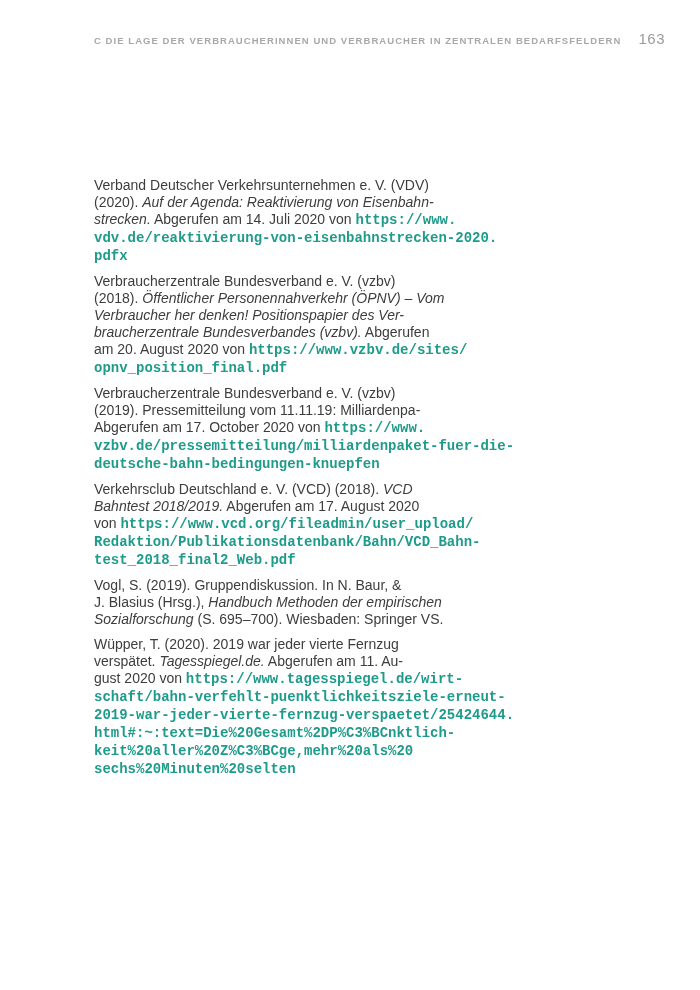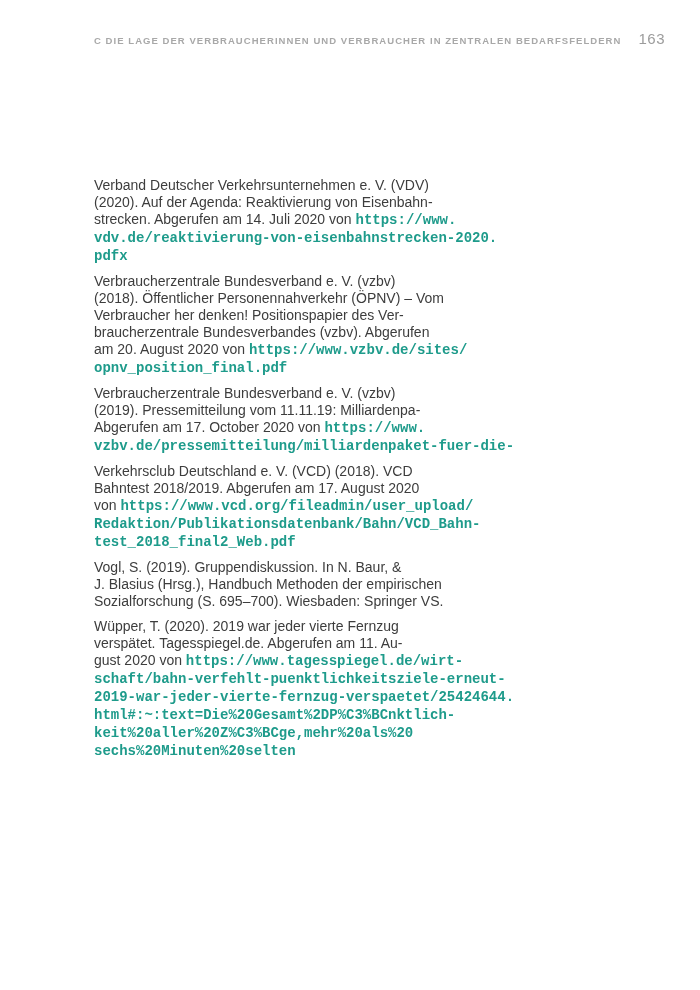--- a/index.html
+++ b/index.html
@@ -31,21 +31,21 @@
     color:var(--pagenum-color);
   }
   .refs{
     position:absolute;left:94px;top:177px;width:330px;
     color:var(--body-color);
     font-size:14px;line-height:17px;
   }
   .ref{margin:0 0 8px 0;}
   .line{white-space:nowrap;}
   .run{font-style:normal;font-weight:400;}
-  .run.italic{}
+  .run.italic{font-style:italic;}
   .run.link{color:var(--link-color);font-weight:700;font-family:Liberation Mono, monospace;}
 </style>
 </head>
 <body>
 
 <div class="page">
   <div class="header-row">
     <span class="header-title">C DIE LAGE DER VERBRAUCHERINNEN UND VERBRAUCHER IN ZENTRALEN BEDARFSFELDERN</span>
     <span class="page-number">163</span>
   </div>
@@ -64,20 +64,21 @@
         <div class="line"><span class="run italic">Verbraucher her denken! Positionspapier des Ver-</span></div>
         <div class="line"><span class="run italic">braucherzentrale Bundesverbandes (vzbv).</span><span class="run"> Abgerufen</span></div>
         <div class="line"><span class="run">am 20. August 2020 von </span><span class="run link">https://www.vzbv.de/sites/</span></div>
         <div class="line"><span class="run link">opnv_position_final.pdf</span></div>
       </div>
       <div class="ref">
         <div class="line"><span class="run">Verbraucherzentrale Bundesverband e. V. (vzbv)</span></div>
         <div class="line"><span class="run">(2019). Pressemitteilung vom 11.11.19: Milliardenpa-</span></div>
         <div class="line"><span class="run">Abgerufen am 17. October 2020 von </span><span class="run link">https://www.</span></div>
         <div class="line"><span class="run link">vzbv.de/pressemitteilung/milliardenpaket-fuer-die-</span></div>
+        <div class="line"><span class="run link">deutsche-bahn-bedingungen-knuepfen</span></div>
       </div>
       <div class="ref">
         <div class="line"><span class="run">Verkehrsclub Deutschland e. V. (VCD) (2018). </span><span class="run italic">VCD</span></div>
         <div class="line"><span class="run italic">Bahntest 2018/2019.</span><span class="run"> Abgerufen am 17. August 2020</span></div>
         <div class="line"><span class="run">von </span><span class="run link">https://www.vcd.org/fileadmin/user_upload/</span></div>
         <div class="line"><span class="run link">Redaktion/Publikationsdatenbank/Bahn/VCD_Bahn-</span></div>
         <div class="line"><span class="run link">test_2018_final2_Web.pdf</span></div>
       </div>
       <div class="ref">
         <div class="line"><span class="run">Vogl, S. (2019). Gruppendiskussion. In N. Baur, &amp;</span></div>

